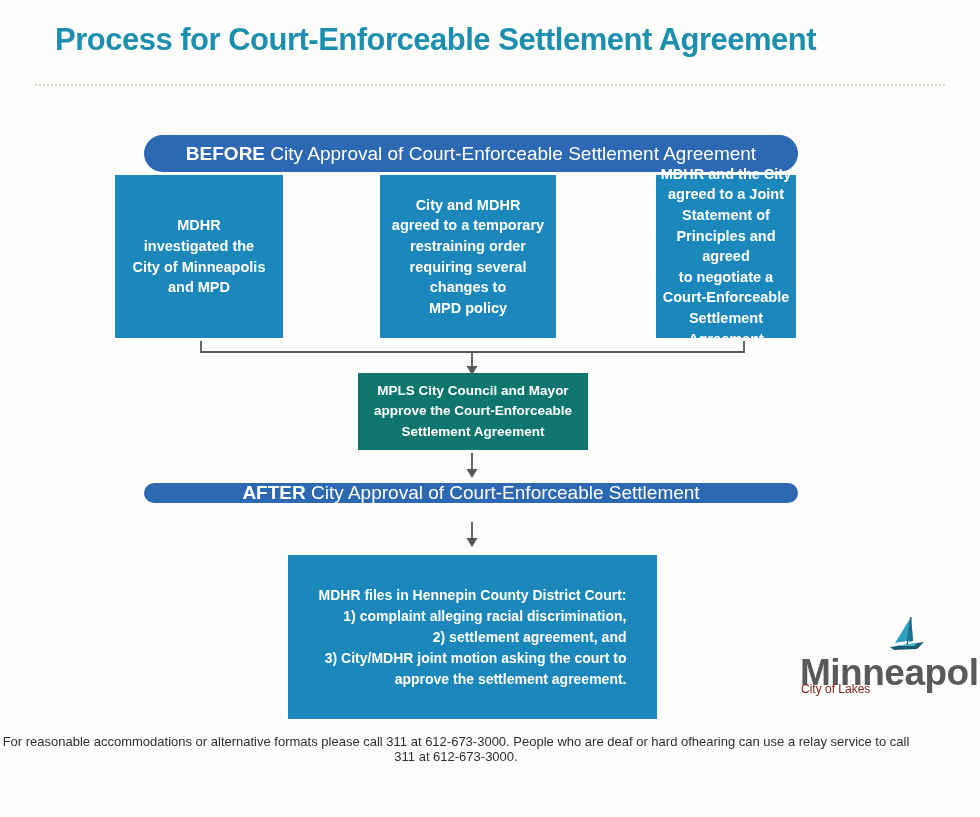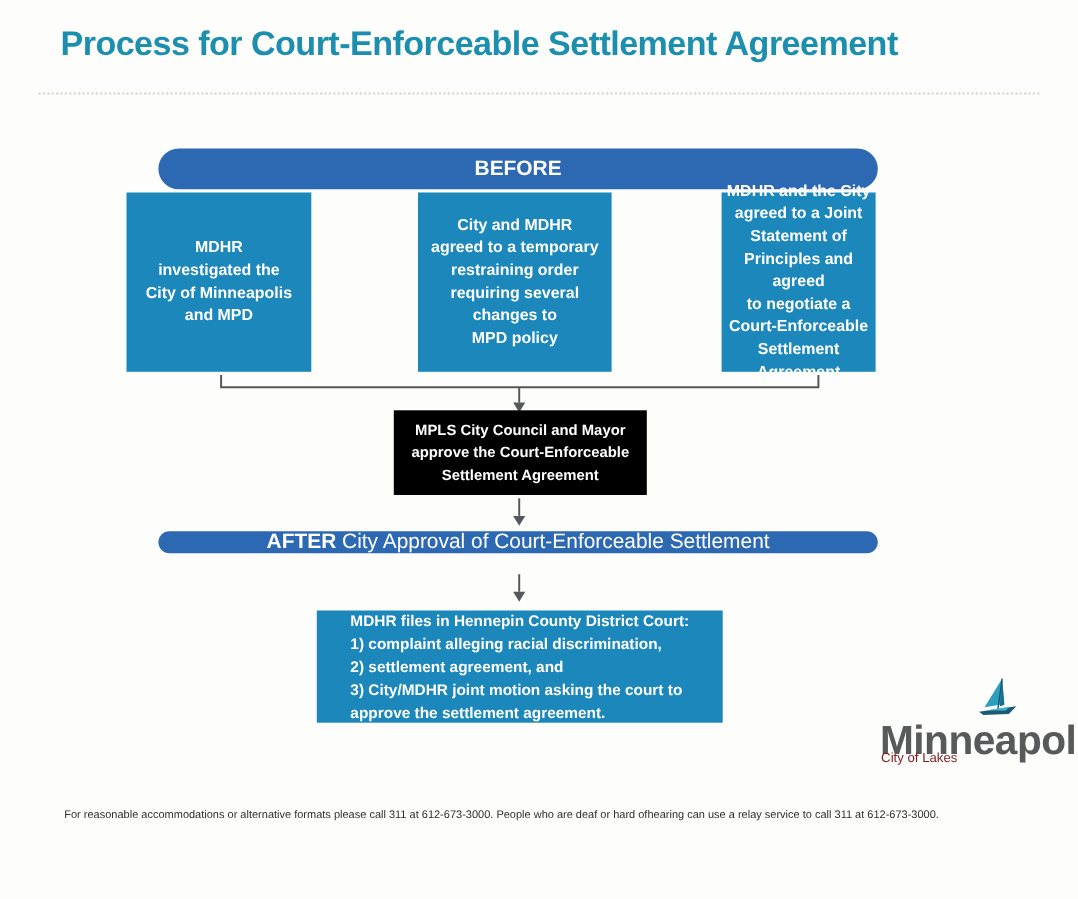--- a/index.html
+++ b/index.html
@@ -54,39 +54,39 @@
   .pbox-2 { left: 380px; width: 176px; }
   .pbox-3 { left: 656px; width: 140px; }
 
   .connector-svg {
     left: 0; top: 0; width: 980px; height: 817px;
     pointer-events: none;
   }
 
   .approval-box {
     left: 358px; top: 373px; width: 230px; height: 77px;
-    background: #000000;
+    background: #0f766e;
     color: #ffffff;
     font-weight: 700;
     font-size: 13.5px;
     line-height: 1.5;
     display: flex; align-items: center; justify-content: center;
     text-align: center;
     white-space: pre-line;
   }
 
   .filing-box {
-    left: 288px; top: 555px; width: 369px; height: 102px;
+    left: 288px; top: 555px; width: 369px; height: 164px;
     background: #1b87bb;
     color: #ffffff;
     font-weight: 700;
     font-size: 14px;
     line-height: 1.5;
     display: flex; align-items: center; justify-content: center;
-    text-align: left;
+    text-align: right;
     white-space: pre-line;
     padding: 2px;
   }
 
   .logo { left: 798px; top: 616px; width: 165px; height: 84px; }
   .logo .boat { position: absolute; left: 88px; top: 0; }
   .logo .wordmark {
     position: absolute; left: 2px; top: 36px;
     font-size: 37px; font-weight: 700; color: #58595b;
     letter-spacing: -0.5px; white-space: nowrap;
@@ -94,33 +94,33 @@
   .logo .tagline {
     position: absolute; left: 3px; top: 66px;
     font-size: 12px; font-weight: 400; color: #7f1d1d;
     white-space: nowrap;
   }
 
   .footer {
     left: 0; top: 734px; width: 912px;
     text-align: center;
     color: #2e2e2e;
-    font-size: 10px;
+    font-size: 13px;
     line-height: 15px;
   }
 </style>
 </head>
 <body>
 
 <div class="abs page-title">Process for Court-Enforceable Settlement Agreement</div>
 
 <div class="abs dotted-rule"></div>
 
 <div class="abs banner banner-before">
-  <span class="bold">BEFORE</span>
+  <span class="bold">BEFORE</span><span> City Approval of Court-Enforceable Settlement Agreement</span>
 </div>
 
 <div class="abs process-box pbox-1">MDHR
 investigated the
 City of Minneapolis
 and MPD</div>
 <div class="abs process-box pbox-2">City and MDHR
 agreed to a temporary
 restraining order
 requiring several

